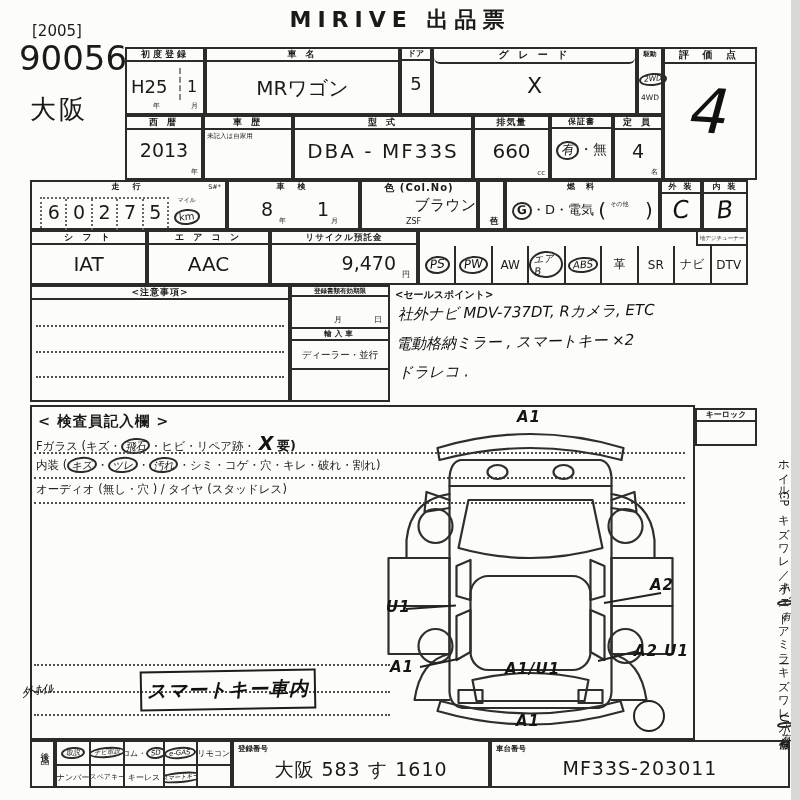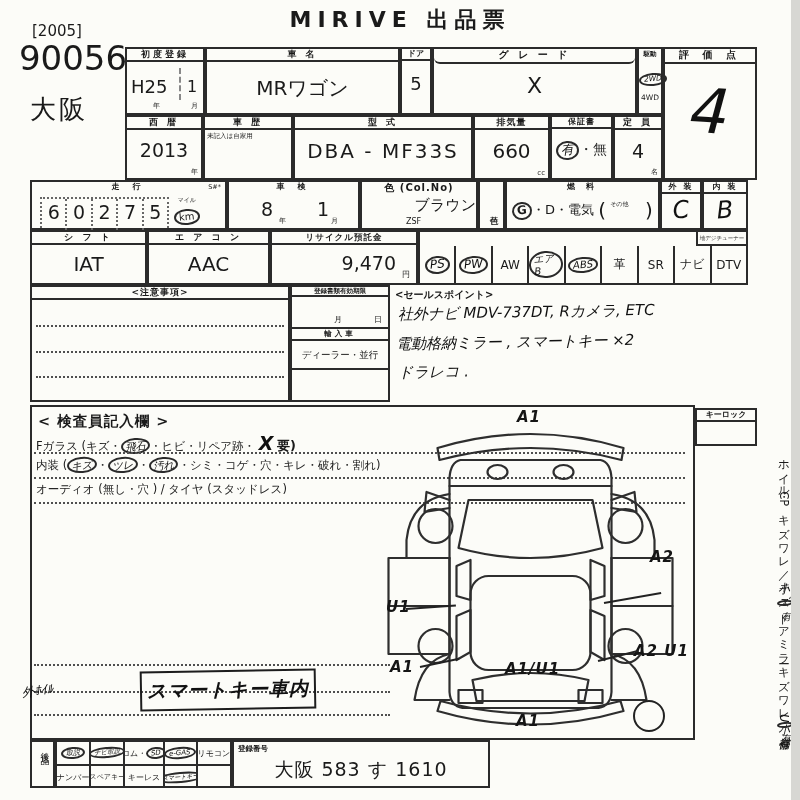--- a/index.html
+++ b/index.html
@@ -300,21 +300,21 @@
       <path d="M76 158 L90 152 L90 192 L76 188 Z"></path>
       <path d="M224 158 L210 152 L210 192 L224 188 Z"></path>
       <path d="M76 208 L90 202 L90 244 L76 252 Z"></path>
       <path d="M224 208 L210 202 L210 244 L224 252 Z"></path>
     </g>
   </svg>
 
   <div class="mark" style="left:517px;top:408px;">A1</div>
   <div class="mark" style="left:386px;top:598px;">U1</div>
   <div class="mline" style="left:406px;top:608px;width:50px;transform:rotate(-4deg);"></div>
-  <div class="mark" style="left:650px;top:548px;">A2</div>
+  <div class="mark" style="left:650px;top:576px;">A2</div>
   <div class="mline" style="left:604px;top:602px;width:58px;transform:rotate(-10deg);"></div>
   <div class="mark" style="left:390px;top:658px;">A1</div>
   <div class="mline" style="left:420px;top:666px;width:40px;transform:rotate(-12deg);"></div>
   <div class="mark" style="left:505px;top:660px;">A1/U1</div>
   <div class="mark" style="left:634px;top:642px;">A2 U1</div>
   <div class="mline" style="left:598px;top:660px;width:42px;transform:rotate(-14deg);"></div>
   <div class="mark" style="left:516px;top:712px;">A1</div>
   <div class="abs" style="left:633px;top:700px;width:28px;height:28px;border:2.2px solid #222;border-radius:50%;"></div>
 
   <div class="bx" style="left:30px;top:740px;width:25px;height:48px;">
@@ -357,15 +357,19 @@
           <span></span>
         </div>
     </div>
   </div>
 
   <div class="bx" style="left:232px;top:740px;width:258px;height:48px;">
     <span class="abs" style="left:4px;top:2px;font-size:7.5px;font-weight:bold;">登録番号</span>
     <div class="cv" style="top:15px;font-size:19px;letter-spacing:1px;">大阪 583 す 1610</div>
   </div>
 
+  <div class="bx" style="left:490px;top:740px;width:300px;height:48px;">
+    <span class="abs" style="left:4px;top:2px;font-size:7.5px;font-weight:bold;">車台番号</span>
+    <div class="cv" style="top:15px;font-size:19px;letter-spacing:1px;">MF33S-203011</div>
+  </div>
 
   <div class="scan-edge"></div>
 </div>
 
 </body></html>

